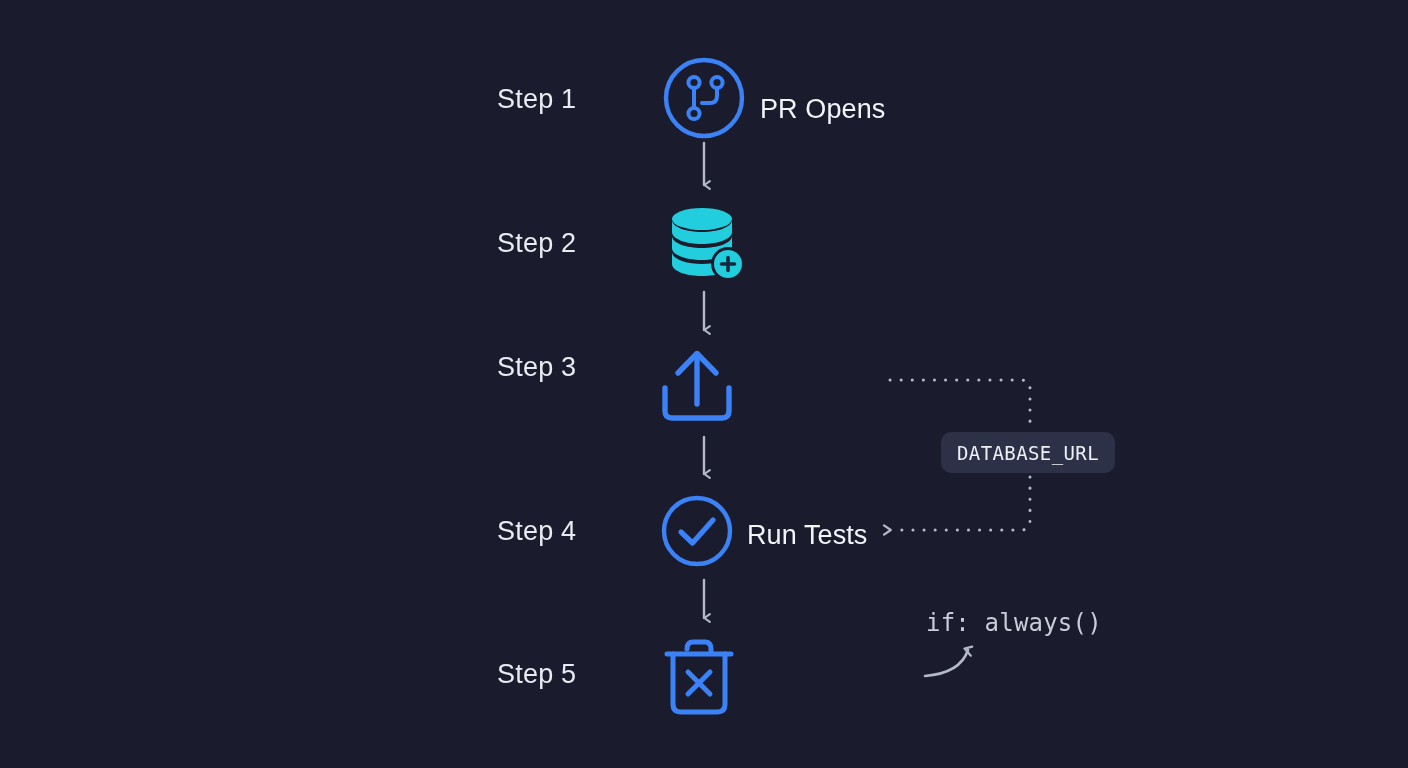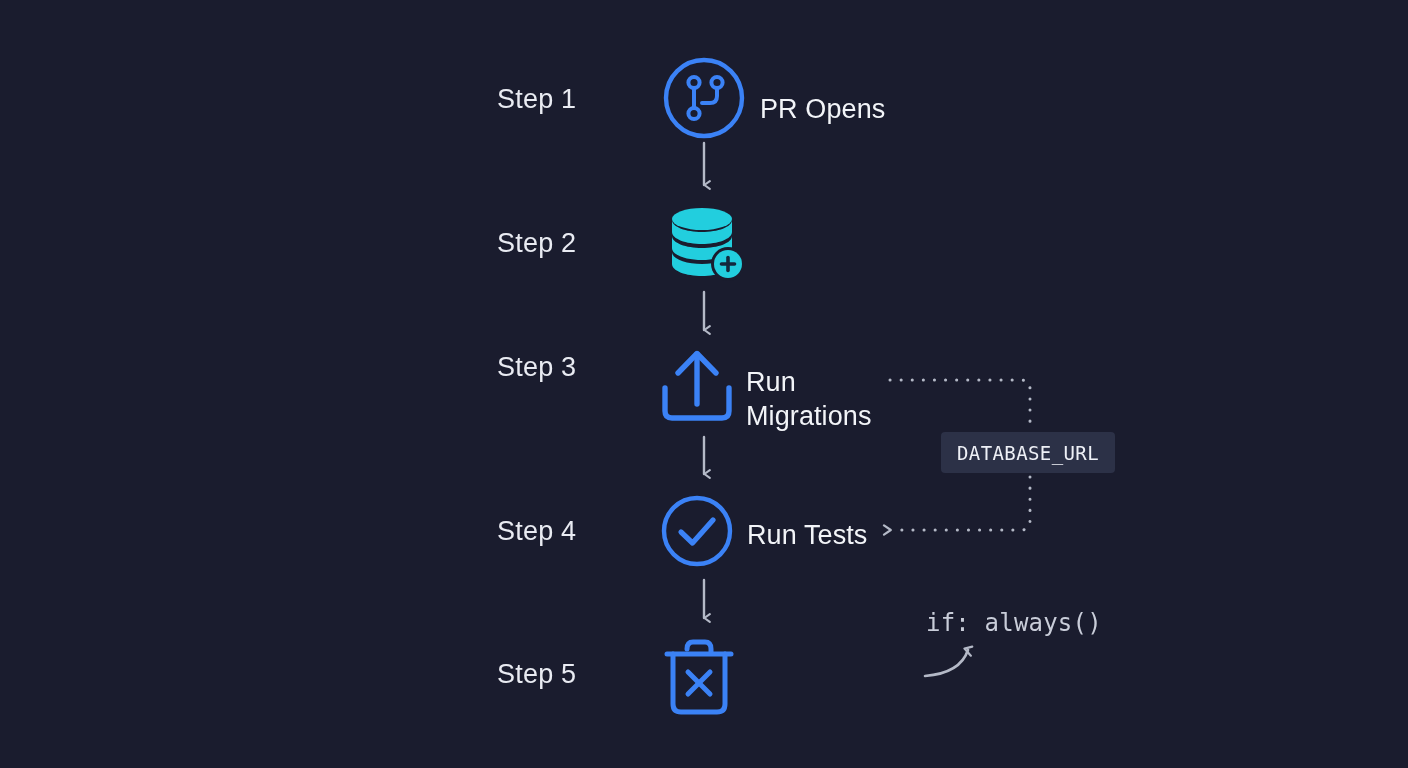--- a/index.html
+++ b/index.html
@@ -43,21 +43,21 @@
   .icon-box {
     position: absolute;
   }
   .env-badge {
     position: absolute;
     left: 941px;
     top: 432px;
     width: 174px;
     height: 41px;
     background: #2c3147;
-    border-radius: 4px;
+    border-radius: 10px;
     display: flex;
     align-items: center;
     justify-content: center;
     color: #eef0f6;
     font-family: "DejaVu Sans Mono", "Liberation Mono", monospace;
     font-size: 19px;
     letter-spacing: 0.4px;
   }
   .cond-label {
     position: absolute;
@@ -146,22 +146,20 @@
 
   <div class="icon-box" style="left:658px; top:348px; width:84px; height:78px;">
     <svg width="84" height="78" viewBox="0 0 84 78" xmlns="http://www.w3.org/2000/svg">
       <g fill="none" stroke="#3b82f6" stroke-width="5.4" stroke-linecap="round" stroke-linejoin="round">
         <line x1="39" y1="6" x2="39" y2="56"></line>
         <path d="M20,25 L39,5.5 L58,25"></path>
         <path d="M7,40 L7,63 Q7,70 14,70 L64,70 Q71,70 71,63 L71,40"></path>
       </g>
     </svg>
   </div>
-  <div class="step-title" style="left:746px; top:355px;">Run
-Migrations</div>
 
   <div class="icon-box" style="left:660px; top:494px; width:74px; height:74px;">
     <svg width="74" height="74" viewBox="0 0 74 74" xmlns="http://www.w3.org/2000/svg">
       <circle cx="37" cy="37" r="33" fill="none" stroke="#3b82f6" stroke-width="4.4"></circle>
       <path d="M21,38 L32.5,49 L53,26" fill="none" stroke="#3b82f6" stroke-width="5.2" stroke-linecap="round" stroke-linejoin="round"></path>
     </svg>
   </div>
   <div class="step-title" style="left:747px; top:508px;text-align:center;">Run Tests</div>
 
   <div class="icon-box" style="left:660px; top:636px; width:78px; height:82px;">

